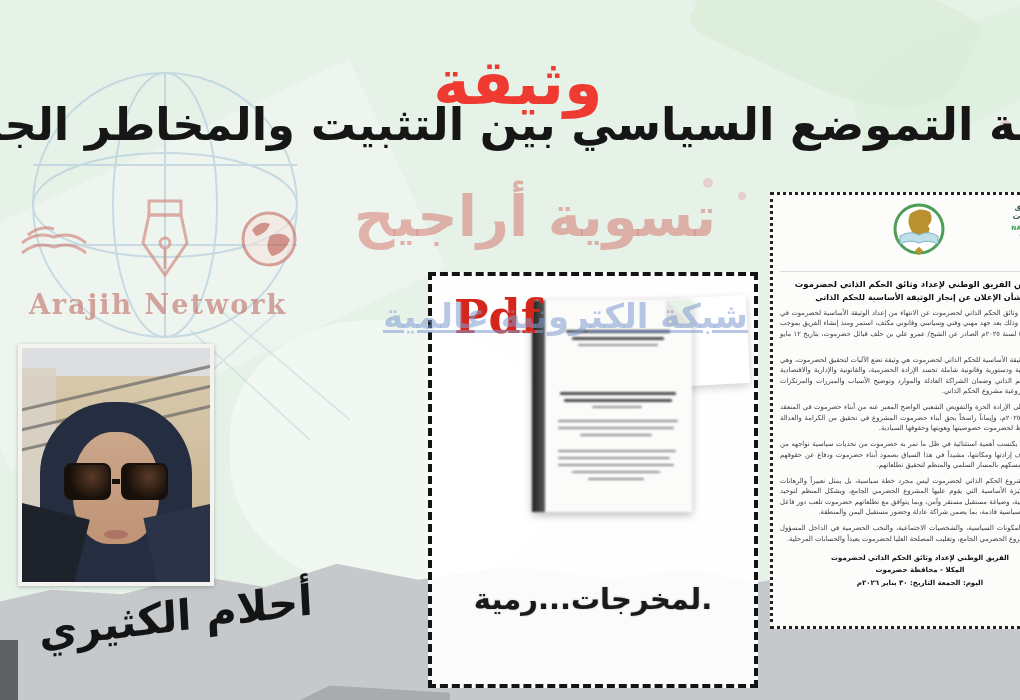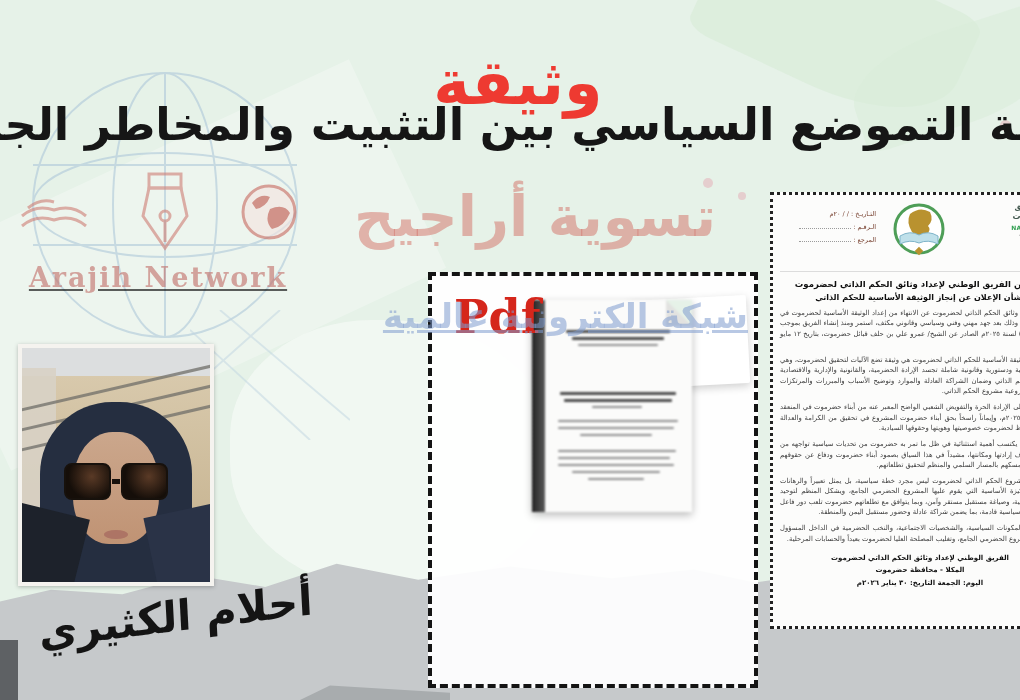--- a/index.html
+++ b/index.html
@@ -16,21 +16,21 @@
   .pale-band{position:absolute;left:-60px;top:150px;width:480px;height:230px;background:rgba(255,255,255,.28);transform:rotate(-25deg);}
   .flower-dot{position:absolute;border-radius:50%;background:#e5b6bd;opacity:.6;}
   .gray-band{position:absolute;left:0;top:555px;width:1020px;height:145px;background:#c6c9cb;z-index:1;
     clip-path:polygon(0 32%,5% 24%,12% 27%,19% 14%,26% 22%,33% 6%,41% 17%,50% 8%,60% 16%,68% 10%,74% 19%,80% 13%,88% 18%,100% 14%,100% 100%,0 100%);}
   .gray-dark-corner{position:absolute;left:0;top:640px;width:18px;height:60px;background:#5e6164;z-index:2;}
   .gray-wedge{position:absolute;left:300px;top:682px;width:150px;height:18px;background:#a8acae;z-index:2;clip-path:polygon(0 100%,20% 20%,100% 60%,100% 100%);}
   
   .wire{position:absolute;left:15px;top:55px;z-index:0;opacity:.55;}
   .mapgrid{position:absolute;left:190px;top:310px;z-index:0;opacity:.5;}
   
-  .arajih{position:absolute;left:8px;top:172px;width:300px;z-index:1;opacity:.62;text-decoration:underline;}
+  .arajih{position:absolute;left:8px;top:199px;width:300px;z-index:1;opacity:.62;}
   .arajih .icons{display:flex;justify-content:space-between;align-items:center;padding:0 10px;}
   .arajih .name{margin-top:10px;text-align:center;font-family:"DejaVu Serif",serif;font-weight:bold;
     font-size:27px;color:#c2706a;letter-spacing:2px;}
   
   .main-title{position:absolute;left:0;right:0;top:4px;text-align:center;transform:translateX(8px);
     font-size:62px;font-weight:700;color:#ee3a31;z-index:2;}
   .subtitle-wrap{position:absolute;left:0;top:98px;width:1020px;height:70px;overflow:hidden;z-index:2;}
   .subtitle{position:absolute;right:-92px;top:0;white-space:nowrap;direction:rtl;
     font-size:45px;font-weight:700;color:#161616;}
   .wm-pink{position:absolute;left:300px;top:184px;width:470px;text-align:center;direction:rtl;
@@ -173,43 +173,39 @@
     <div class="tl" style="left:60px;top:106px;width:50px;"></div>
     <div class="tl" style="left:26px;top:120px;width:120px;"></div>
     <div class="tl" style="left:26px;top:127px;width:116px;"></div>
     <div class="tl" style="left:48px;top:134px;width:72px;"></div>
     <div class="tl" style="left:26px;top:150px;width:118px;"></div>
     <div class="tl" style="left:26px;top:157px;width:112px;"></div>
     <div class="tl" style="left:26px;top:164px;width:116px;"></div>
     <div class="tl" style="left:40px;top:171px;width:88px;"></div>
     <div class="tl" style="left:56px;top:178px;width:56px;"></div>
   </div>
+  <div class="pdf-caption cap2">.لمخرجات...رمية</div>
 </div>
 
 <div class="doc" dir="rtl">
   <div class="doc-header">
     <div class="org">
       <div class="ar">ـعداد وثائـق</div>
       <div class="ar">حـضرمـــوت</div>
       <div class="en1">NATIONAL TE</div>
       <div class="en2">AUTONOMY CHA</div>
       <div class="en3">NFDAC</div>
     </div>
     <div class="emblem-wrap">
       <svg width="58" height="60" viewBox="0 0 58 60">
         <circle cx="29" cy="27" r="24" fill="#ffffff" stroke="#4e9e57" stroke-width="3"></circle>
         <path d="M20 12 Q30 4 40 10 Q44 18 38 24 Q42 28 36 33 Q28 36 22 30 Q16 20 20 12 Z" fill="#b9922f"></path>
         <path d="M10 34 Q20 28 29 33 Q38 28 48 34 L48 42 Q38 37 29 41 Q20 37 10 42 Z" fill="#bfe0ea" stroke="#7fb4c9" stroke-width="1"></path>
         <rect x="26" y="46" width="6" height="6" transform="rotate(45 29 49)" fill="#b9922f"></rect>
       </svg>
-    </div>
-    <div class="fields">
-      <div>التـاريـخ :      /      /      ٢٠م</div>
-      <div><span>الـرقـم :</span> <span class="dotline"></span></div>
-      <div><span>المرجع :</span> <span class="dotline"></span></div>
     </div>
   </div>
   <div class="doc-title">
     <div class="t1">ـادر من الفريق الوطني لإعداد وثائق الحكم الذاتي لحضرموت</div>
     <div class="t2">بشأن الإعلان عن إنجاز الوثيقة الأساسية للحكم الذاتي</div>
   </div>
   <p>الوطني لإعداد وثائق الحكم الذاتي لحضرموت عن الانتهاء من إعداد الوثيقة الأساسية لحضرموت في صيغتها الأولية، وذلك بعد جهد مهني وفني وسياسي وقانوني مكثف، استمر ومنذ إنشاء الفريق بموجب القرار رقم (١) لسنة ٢٠٢٥م الصادر عن الشيخ/ عمرو علي بن حلف قبائل حضرموت، بتاريخ ١٢ مايو ٢٠٢٥م.</p>
   <p>الوطني أن الوثيقة الأساسية للحكم الذاتي لحضرموت هي وثيقة تضع الآليات لتحقيق لحضرموت، وهي مرجعية سياسية ودستورية وقانونية شاملة تجسد الإرادة الحضرمية، والقانونية والإدارية والاقتصادية لممارسة الحكم الذاتي وضمان الشراكة العادلة والموارد وتوضيح الأسباب والمبررات والمرتكزات التي تثبت مشروعية مشروع الحكم الذاتي.</p>
   <p>إنجاز استناداً إلى الإرادة الحرة والتفويض الشعبي الواضح المعبر عنه من أبناء حضرموت في المنعقد في ١٢ أبريل ٢٠٢٥م، وإيماناً راسخاً بحق أبناء حضرموت المشروع في تحقيق من الكرامة والعدالة والتنمية، ويحفظ لحضرموت خصوصيتها وهويتها وحقوقها السيادية.</p>
   <p>أن هذا الإعلان يكتسب أهمية استثنائية في ظل ما تمر به حضرموت من تحديات سياسية تواجهه من حملات تستهدف إرادتها ومكانتها، مشيداً في هذا السياق بصمود أبناء حضرموت ودفاع عن حقوقهم المشروعة، وتمسكهم بالمسار السلمي والمنظم لتحقيق تطلعاتهم.</p>

